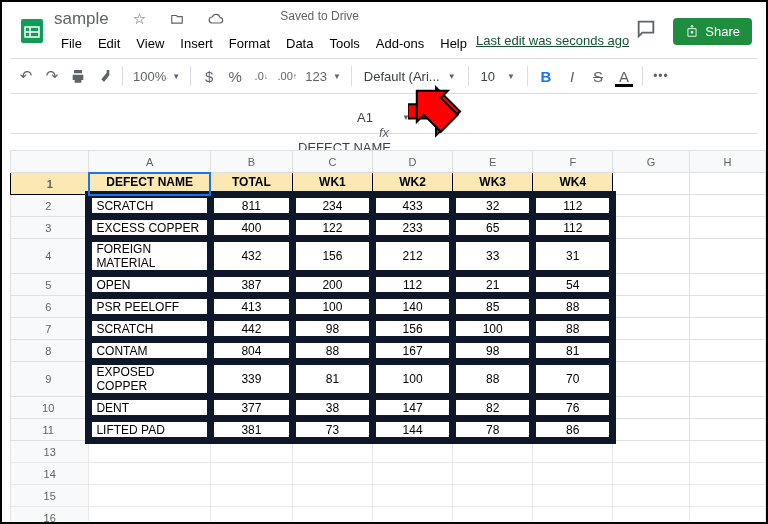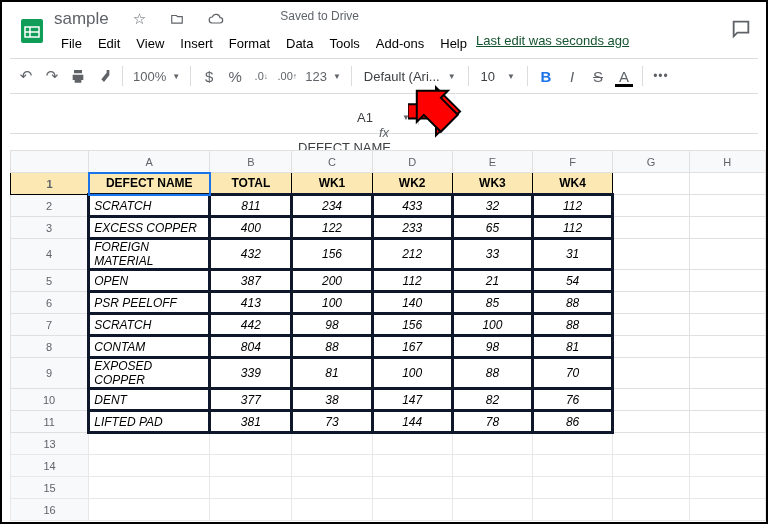--- a/index.html
+++ b/index.html
@@ -39,21 +39,21 @@
     .grid { position: relative; margin-left: 8px; }
     table { border-collapse: collapse; table-layout: fixed; }
     .col-head th, .corner { background: #f8f9fa; color: #5f6368; font-size: 11px; font-weight: 400; border: 1px solid #e0e0e0; height: 22px; }
     .corner { width: 36px; }
     .col-head th { width: 88px; }
     .col-head th.col-a { width: 130px; }
     .row-head { background: #f8f9fa; color: #5f6368; font-size: 11px; font-weight: 400; border: 1px solid #e0e0e0; text-align: center; }
     td { border: 1px solid #e0e0e0; height: 22px; font-size: 12px; padding: 0 4px; text-align: center; color: #000; }
     tr.data-row td.name-cell { text-align: left; }
     .hdr-row td { background: #fce8b2; font-weight: bold; border: 1px solid #000; }
-    tr.data-row td.bordered { border: 3px solid #0f172a; font-style: italic; }
+    tr.data-row td.bordered { border: 7px solid #0f172a; }
     tr.empty td { border: 1px solid #e8e8e8; }
     .active-cell { outline: 2px solid #1a73e8; outline-offset: -1px; }
     
     .arrow-overlay { position: absolute; left: 406px; top: 80px; pointer-events: none; }
     
     .dropdown-caret { font-size: 8px; margin-left: 2px; color: #5f6368; }
   </style>
 </head>
 <body>
 
@@ -92,20 +92,27 @@
       <span class="menu-item">Tools</span>
       <span class="menu-item">Add-ons</span>
       <span class="menu-item">Help</span>
       <span class="last-edit">Last edit was seconds ago</span>
     </div>
   </div>
   <div class="header-right">
     <span class="comment-icon"><svg width="22" height="22" viewBox="0 0 24 24" fill="none" stroke="#5f6368" stroke-width="2">
           <path d="M4 4h16v12H8l-4 4z"></path>
         </svg></span>
+    <button class="share-btn">
+      <svg width="14" height="14" viewBox="0 0 24 24" fill="#fff">
+          <path d="M12 2l-2 3h4zM5 8h14v13H5z" stroke="#fff" stroke-width="1.5" fill="none"></path>
+          <rect x="10" y="12" width="4" height="4" fill="#fff"></rect>
+        </svg>
+      <span>Share</span>
+    </button>
   </div>
 </div>
 
 <div class="toolbar">
   <div class="tbtn">↶</div>
   <div class="tbtn">↷</div>
   <div class="tbtn">
       <svg width="16" height="16" viewBox="0 0 24 24" fill="#5f6368">
         <path d="M6 3h12v5H6zM4 10h16v8h-3v4H7v-4H4z"></path>
       </svg>

